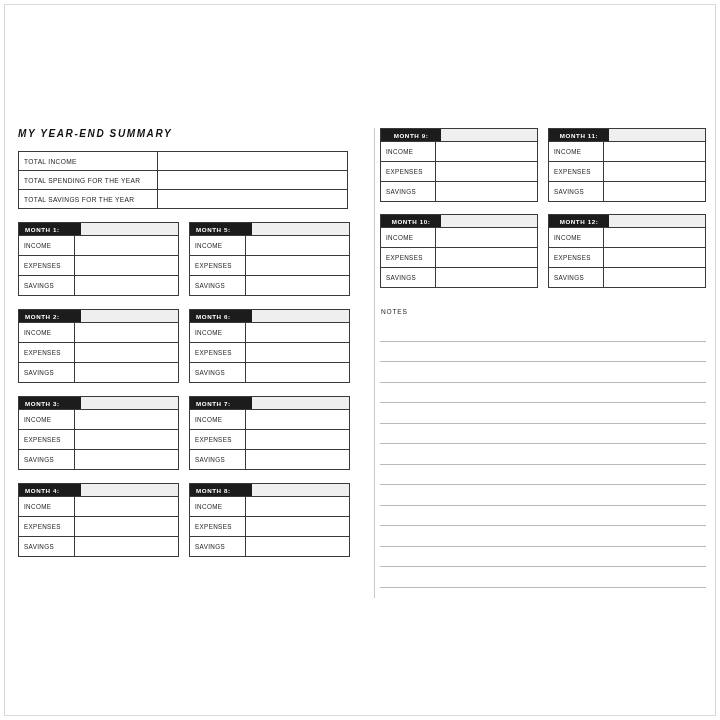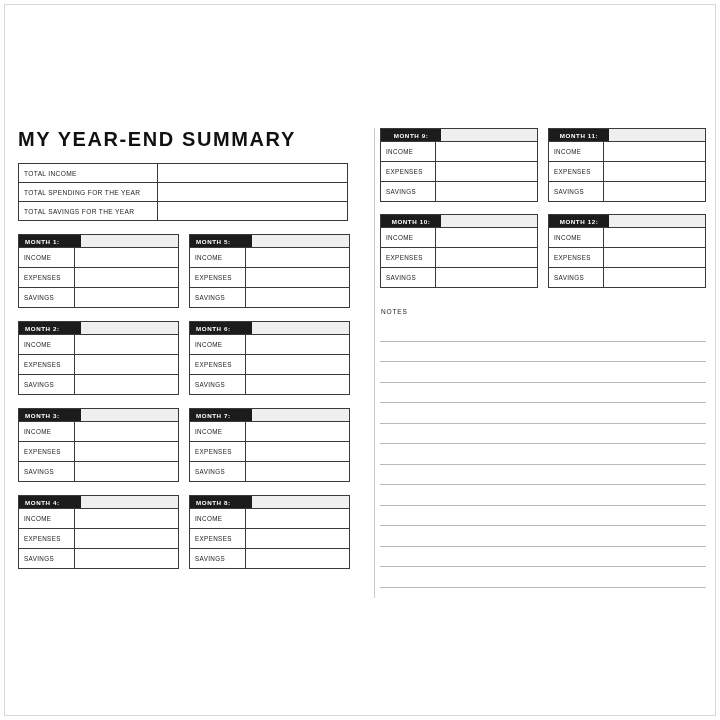--- a/index.html
+++ b/index.html
@@ -61,25 +61,26 @@
   .spine {
     position: absolute;
     left: 360px;
     top: 0;
     width: 1px;
     height: 470px;
     background: #c9c9c9;
   }
 
   h1.title {
-    font-size: 20px;
+    font-size: 10px;
     font-weight: bold;
     letter-spacing: 1.6px;
     margin: 0 0 12px 4px;
     color: #111;
+    font-style: italic;
   }
 
   
   .summary {
     width: 330px;
     border: 1px solid #3a3a3a;
     border-collapse: collapse;
     margin-left: 4px;
     table-layout: fixed;
   }

